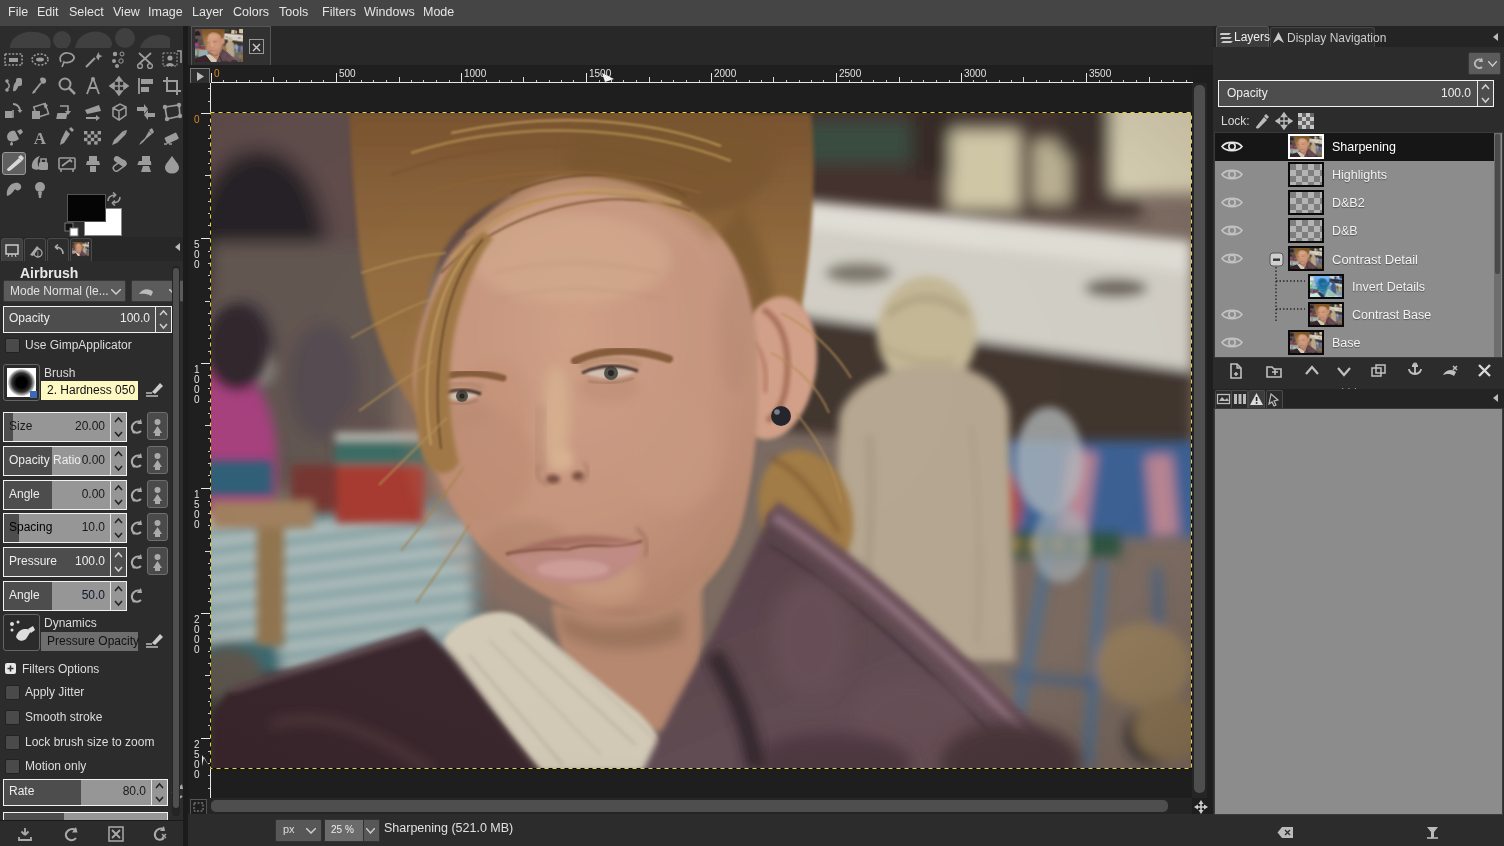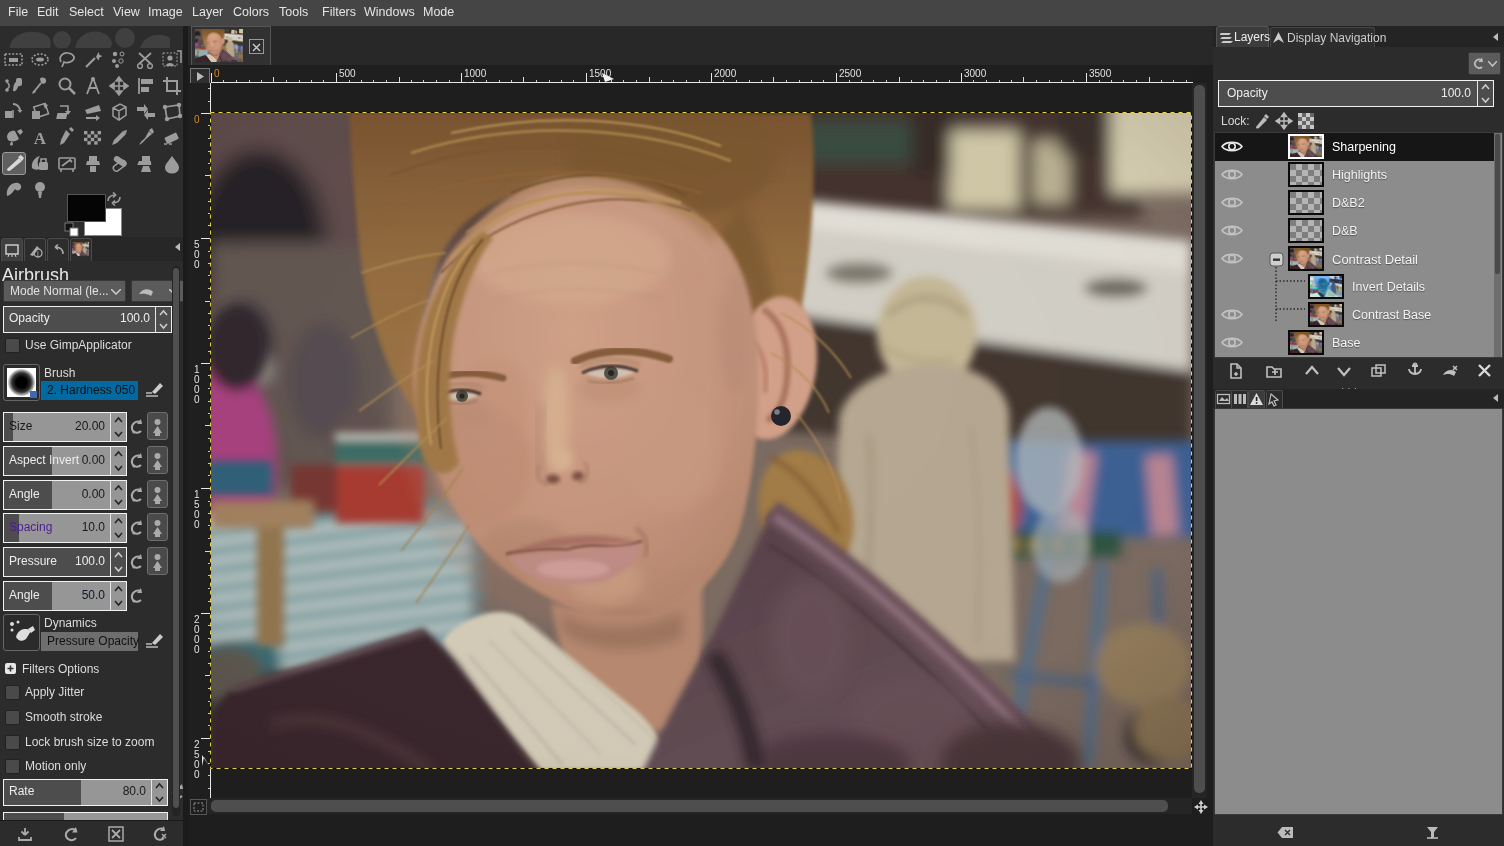--- a/index.html
+++ b/index.html
@@ -246,21 +246,21 @@
     </svg>
     <svg class="abs" style="left:50px;top:216px" width="16" height="16">
       <path d="M13 12 C13 6 8 5 5 5 M5 5 l3 -2.5 M5 5 l3 2.5" stroke="#aaa" stroke-width="1.6" fill="none"></path>
     </svg>
     <svg class="abs" style="left:72px;top:216px" width="17" height="14" viewBox="0 0 980 655" preserveAspectRatio="none">
       <use href="#photo"></use>
     </svg>
     <svg class="abs" style="left:172px;top:215px" width="12" height="12">
       <path d="M8 2 L3 6 L8 10 Z" fill="#bbb"></path>
     </svg>
-    <span class="abs" style="left:2px;top:239px;font-size:18px;font-weight:normal;color:#e8e8e8">Airbrush</span>
+    <span class="abs" style="left:20px;top:239px;font-size:14px;font-weight:bold;color:#e8e8e8">Airbrush</span>
     <div class="combo" style="left:3px;top:254px;width:121px;height:20px">
 <span style="position:absolute;left:6px;top:3px;white-space:nowrap;overflow:hidden;max-width:100px;display:inline-block">Mode Normal (le...</span>
 <svg width="10" height="6" style="position:absolute;right:4px;top:8px">
         <path d="M0 0 L5 5 L10 0" fill="none" stroke="#ccc" stroke-width="1.5"></path>
       </svg>
     </div>
     <div class="combo" style="left:131px;top:254px;width:52px;height:20px">
 <svg width="18" height="14" style="position:absolute;left:5px;top:3px">
         <path d="M2 10 C5 4 13 4 16 8 L14 12 C9 9 5 10 2 10 Z" fill="#bbb"></path>
       </svg>
@@ -280,21 +280,21 @@
     </div>
     <div class="chk" style="left:5px;top:312px"></div>
     <span class="lbl" style="left:25px;top:312px">Use GimpApplicator</span>
     <div class="abs" style="left:3px;top:338px;width:37px;height:37px;background:#2b2b2b;border:1px solid #666;border-radius:3px;box-sizing:border-box">
 <div class="abs" style="left:3px;top:3px;width:29px;height:29px;background:#fff">
 <div class="abs" style="left:1px;top:1px;width:27px;height:27px;border-radius:50%;background:radial-gradient(circle,#000 28%,rgba(0,0,0,0.8) 50%,rgba(0,0,0,0) 75%)"></div>
       </div>
 <div class="abs" style="right:2px;bottom:2px;width:7px;height:7px;background:#3a6ab5"></div>
     </div>
     <span class="lbl" style="left:44px;top:340px">Brush</span>
-    <div class="abs" style="left:41px;top:355px;width:97px;height:19px;background:#0369a1">
+    <div class="abs" style="left:41px;top:355px;width:97px;height:19px;background:#fef9c3">
       <span style="position:absolute;left:6px;top:2px;font-size:12px;color:#111;white-space:nowrap">2. Hardness 050</span>
     </div>
     <svg class="abs" style="left:144px;top:354px" width="20" height="20">
       <path d="M2 16 L14 16 M2 13 L8 13" stroke="#bbb" stroke-width="1.5"></path>
       <path d="M8 12 L16 3 L19 6 L11 14 Z" fill="#ccc"></path>
     </svg>
     <div class="slider" style="left:3px;top:386px;width:122px;height:28px">
 <div class="sfill" style="width:9px"></div>
 <span class="stext" style="left:5px;top:6px;color:#1a1a1a">Size</span>
 <span class="stext" style="right:21px;top:6px;color:#1a1a1a">20.00</span>
@@ -310,21 +310,21 @@
       <circle cx="5" cy="13" r="1.6" fill="#aaa"></circle>
     </svg>
     <div class="abs" style="left:147px;top:386px;width:21px;height:28px;background:#4a4a4a;border:1px solid #6e6e6e;border-radius:3px;box-sizing:border-box">
 <svg width="19" height="26">
         <circle cx="9.5" cy="9" r="3" fill="#aaa"></circle>
         <path d="M5 20 L9.5 13 L14 20 Z" fill="#aaa"></path>
         <rect x="7" y="19" width="5" height="4" fill="#aaa"></rect>
       </svg></div>
     <div class="slider" style="left:3px;top:420px;width:122px;height:28px">
 <div class="sfill" style="width:48px"></div>
-<span class="stext" style="left:5px;top:6px;color:#ededed">Aspect Invert</span>
+<span class="stext" style="left:5px;top:6px;color:#ededed">Opacity Ratio</span>
 <span class="stext" style="right:21px;top:6px;color:#1a1a1a">0.00</span>
 <div class="spincol" style="background:#969696">
 <svg width="15" height="28">
           <path d="M4 8.96 L7.5 4.960000000000001 L11 8.96" fill="none" stroke="#222" stroke-width="1.5"></path>
 <path d="M4 19.040000000000003 L7.5 23.040000000000003 L11 19.040000000000003" fill="none" stroke="#222" stroke-width="1.5"></path>
         </svg></div>
     </div>
     <svg class="abs" style="left:129px;top:427px" width="16" height="16">
       <path d="M12 3 C6 1 2 6 3 10 C4 14 9 15 12 12" fill="none" stroke="#aaa" stroke-width="2"></path>
       <path d="M12 0 l1 5 l-5 0 Z" fill="#aaa"></path>
@@ -352,21 +352,21 @@
       <circle cx="5" cy="13" r="1.6" fill="#aaa"></circle>
     </svg>
     <div class="abs" style="left:147px;top:454px;width:21px;height:28px;background:#4a4a4a;border:1px solid #6e6e6e;border-radius:3px;box-sizing:border-box">
 <svg width="19" height="26">
         <circle cx="9.5" cy="9" r="3" fill="#aaa"></circle>
         <path d="M5 20 L9.5 13 L14 20 Z" fill="#aaa"></path>
         <rect x="7" y="19" width="5" height="4" fill="#aaa"></rect>
       </svg></div>
     <div class="slider" style="left:3px;top:487px;width:122px;height:28px">
 <div class="sfill" style="width:15px"></div>
-<span class="stext" style="left:5px;top:6px;color:#4c1d95">Spacing</span>
+<span class="stext" style="left:5px;top:6px;color:#000000">Spacing</span>
 <span class="stext" style="right:21px;top:6px;color:#1a1a1a">10.0</span>
 <div class="spincol" style="background:#969696">
 <svg width="15" height="28">
           <path d="M4 8.96 L7.5 4.960000000000001 L11 8.96" fill="none" stroke="#222" stroke-width="1.5"></path>
 <path d="M4 19.040000000000003 L7.5 23.040000000000003 L11 19.040000000000003" fill="none" stroke="#222" stroke-width="1.5"></path>
         </svg></div>
     </div>
     <svg class="abs" style="left:129px;top:494px" width="16" height="16">
       <path d="M12 3 C6 1 2 6 3 10 C4 14 9 15 12 12" fill="none" stroke="#aaa" stroke-width="2"></path>
       <path d="M12 0 l1 5 l-5 0 Z" fill="#aaa"></path>
@@ -941,20 +941,37 @@
   <div class="abs" style="left:2px;top:773px;width:15px;height:14px;border:1px solid #555">
     <svg width="15" height="14">
         <rect x="3" y="3" width="9" height="8" fill="none" stroke="#999" stroke-dasharray="2 1.5"></rect>
       </svg>
   </div>
 
   <div class="abs" style="left:19px;top:772px;width:985px;height:16px;background:#252525">
     <div class="abs" style="left:4px;top:2px;width:957px;height:12px;background:#4e4e4e;border-radius:5px"></div>
   </div>
 
+  <div class="abs" style="left:0;top:788px;width:1025px;height:32px;background:#2c2c2c">
+    <div class="abs" style="left:87px;top:5px;width:45px;height:21px;background:#575757;border:1px solid #333;border-radius:2px">
+      <span style="position:absolute;left:7px;top:3px;font-size:11px;color:#ddd">px</span>
+      <svg width="10" height="6" style="position:absolute;right:5px;top:8px">
+          <path d="M0 0 L5 5 L10 0" fill="none" stroke="#ccc" stroke-width="1.5"></path>
+        </svg>
+    </div>
+    <div class="abs" style="left:136px;top:5px;width:39px;height:21px;background:#6b6b6b;border:1px solid #333">
+      <span style="position:absolute;left:6px;top:4px;font-size:10px;color:#eee">25 %</span>
+    </div>
+    <div class="abs" style="left:175px;top:5px;width:15px;height:21px;background:#575757;border:1px solid #333">
+      <svg width="9" height="6" style="position:absolute;left:2px;top:8px">
+          <path d="M0 0 L4.5 5 L9 0" fill="none" stroke="#ccc" stroke-width="1.5"></path>
+        </svg>
+    </div>
+    <span class="abs" style="left:196px;top:7px;font-size:12.5px;color:#e0e0e0">Sharpening (521.0 MB)</span>
+  </div>
 </div>
 <div id="rightpanel">
     <div class="abs" style="left:0;top:0;width:291px;height:21px;background:#242424"></div>
     <div class="abs" style="left:3px;top:0px;width:53px;height:21px;background:#3c3c3c;border:1px solid #555;border-bottom:none;border-radius:3px 3px 0 0;box-sizing:border-box"></div>
     <svg class="abs" style="left:7px;top:4px" width="14" height="14">
       <g fill="#ccc">
         <path d="M1 3 h10 l-2 2 h-10 Z"></path>
         <path d="M2 7 h10 l-2 2 h-10 Z"></path>
         <path d="M3 11 h10 l-2 2 h-10 Z"></path>
       </g>

